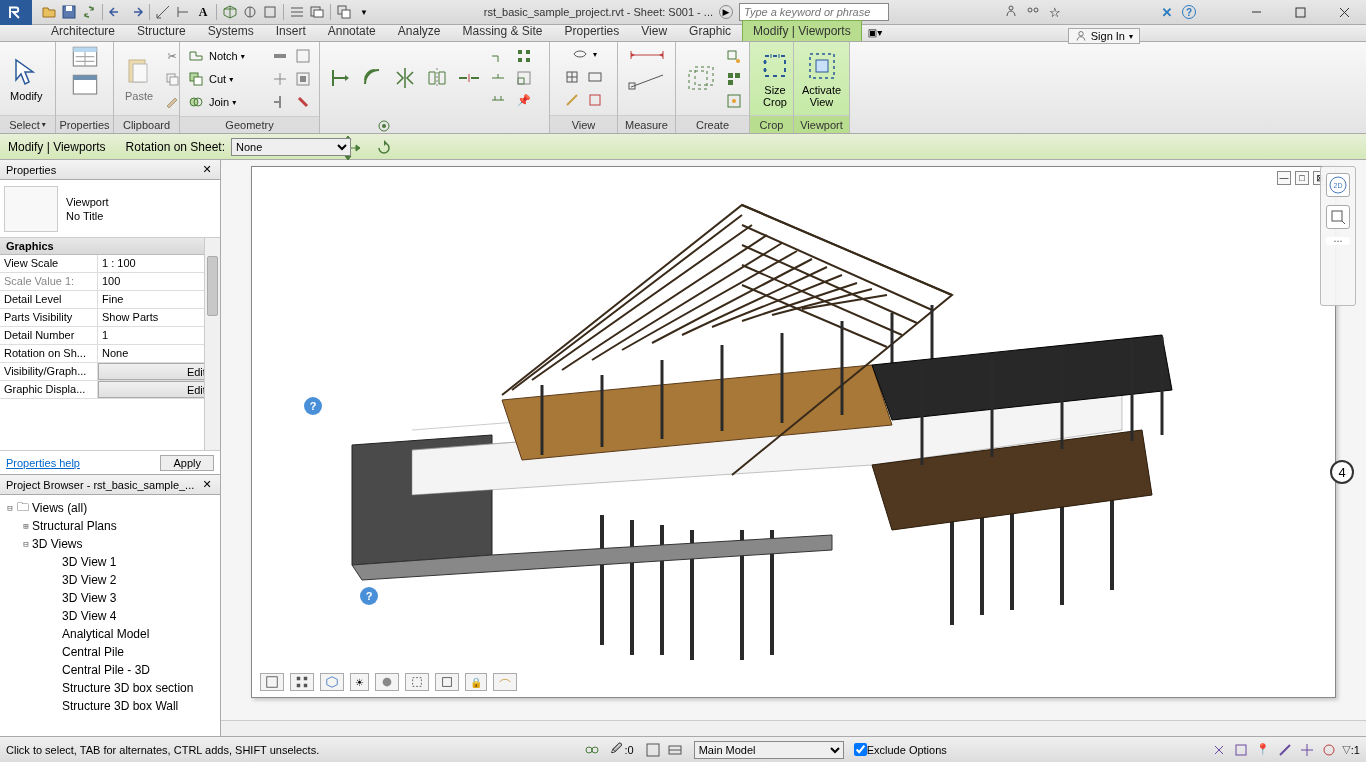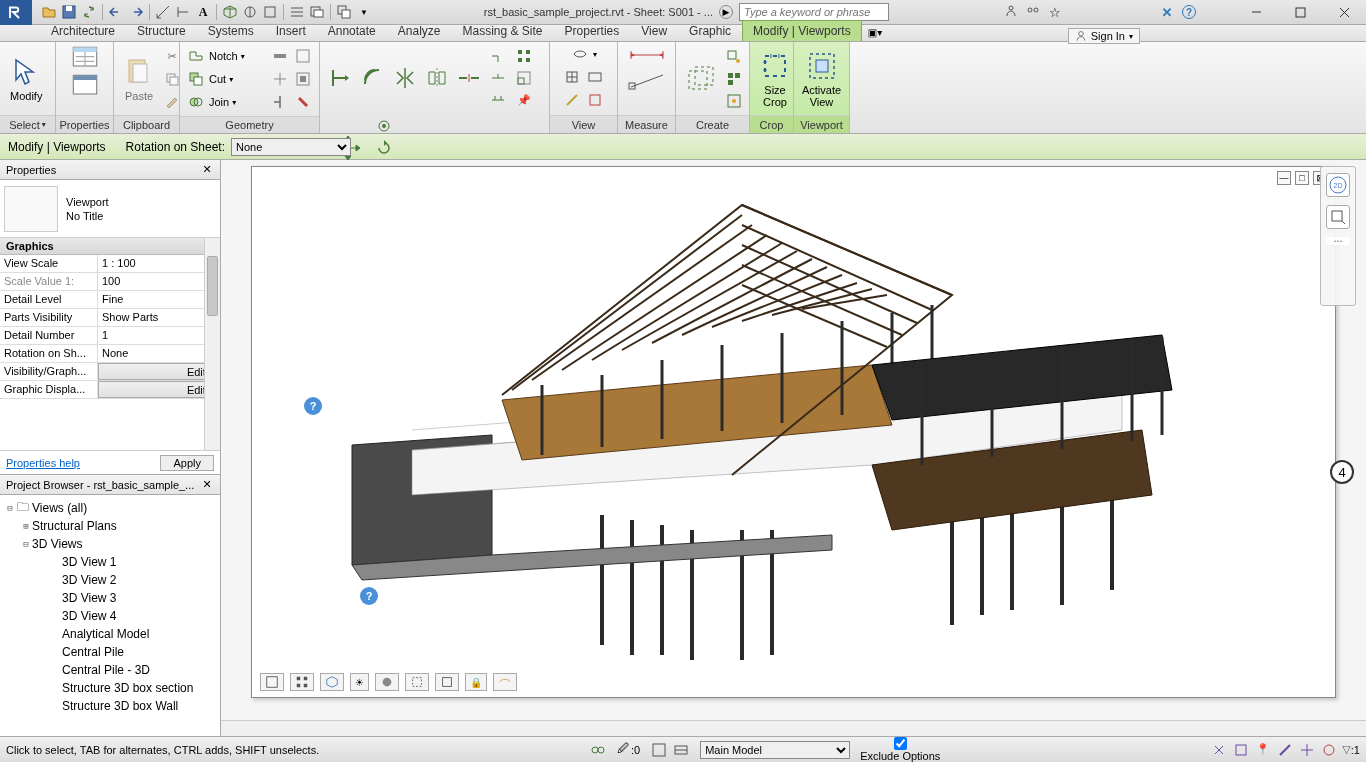--- a/index.html
+++ b/index.html
@@ -95,21 +95,21 @@
 .hscroll { position:absolute; left:0; right:0; bottom:0; height:16px; background:#f0f0f0; border-top:1px solid #ccc;}
 
 
 .building { position:absolute; left:60px; top:18px; width:870px; height:490px; }
 .building svg { width:100%; height:100%; }
 
 
 .statusbar { height:26px; background:linear-gradient(#f0f0f0,#dcdcdc); border-top:1px solid #aaa; display:flex; align-items:center; padding:0 6px; font-size:11px; gap:10px;}
 .statusbar .fill { flex:1;}
 .sb-sel { border:1px solid #888; height:18px; font-size:11px; width:150px;}
-.sb-chk { display:flex; align-items:center; flex-direction:column;}
+.sb-chk { display:flex; align-items:center; }
 .sb-icons { display:flex; gap:4px; align-items:center;}
 .sb-icons .sbi { width:18px;height:18px; display:flex;align-items:center;justify-content:center; cursor:pointer;}
 
 
 .gi { width:16px;height:16px; display:inline-block; }
 </style>
 </head>
 <body>
 
 <div class="titlebar">

